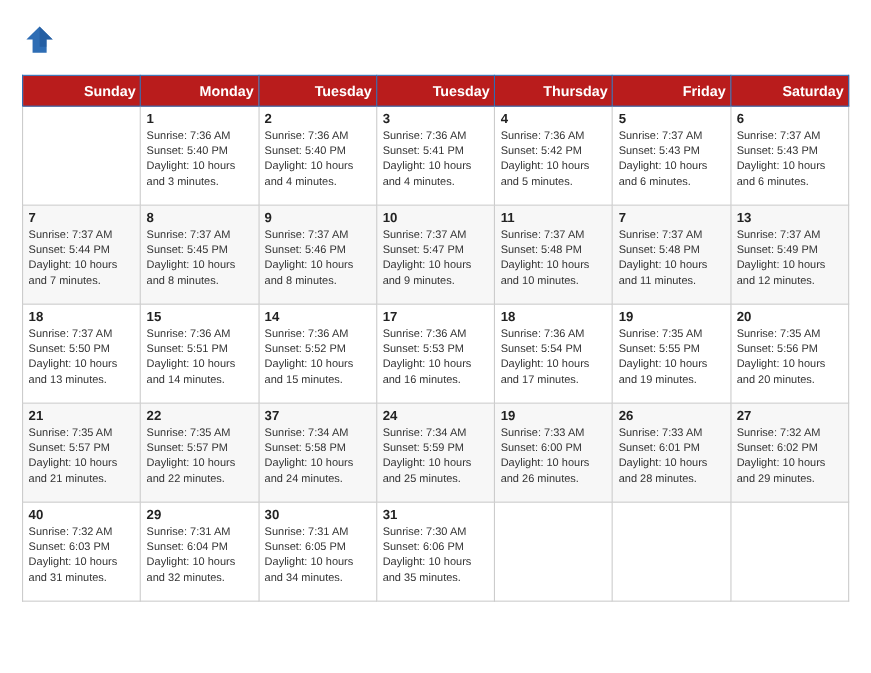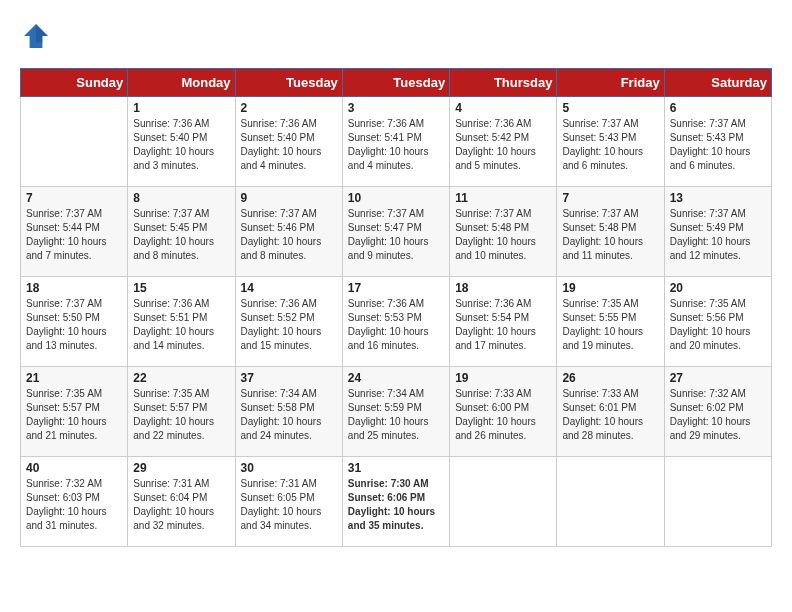--- a/index.html
+++ b/index.html
@@ -340,21 +340,21 @@
         </td>
         <td>
           <span class="day-num">30</span>
           <div class="day-info" style="white-space: pre-line;">Sunrise: 7:31 AM
 Sunset: 6:05 PM
 Daylight: 10 hours
 and 34 minutes.</div>
         </td>
         <td>
           <span class="day-num">31</span>
-          <div class="day-info" style="white-space: pre-line; font-weight: bold;">Sunrise: 7:30 AM
+          <div class="day-info" style="white-space: pre-line;">Sunrise: 7:30 AM
 Sunset: 6:06 PM
 Daylight: 10 hours
 and 35 minutes.</div>
         </td>
         <td></td>
         <td></td>
         <td></td>
       </tr>
     </tbody>
 </table>

